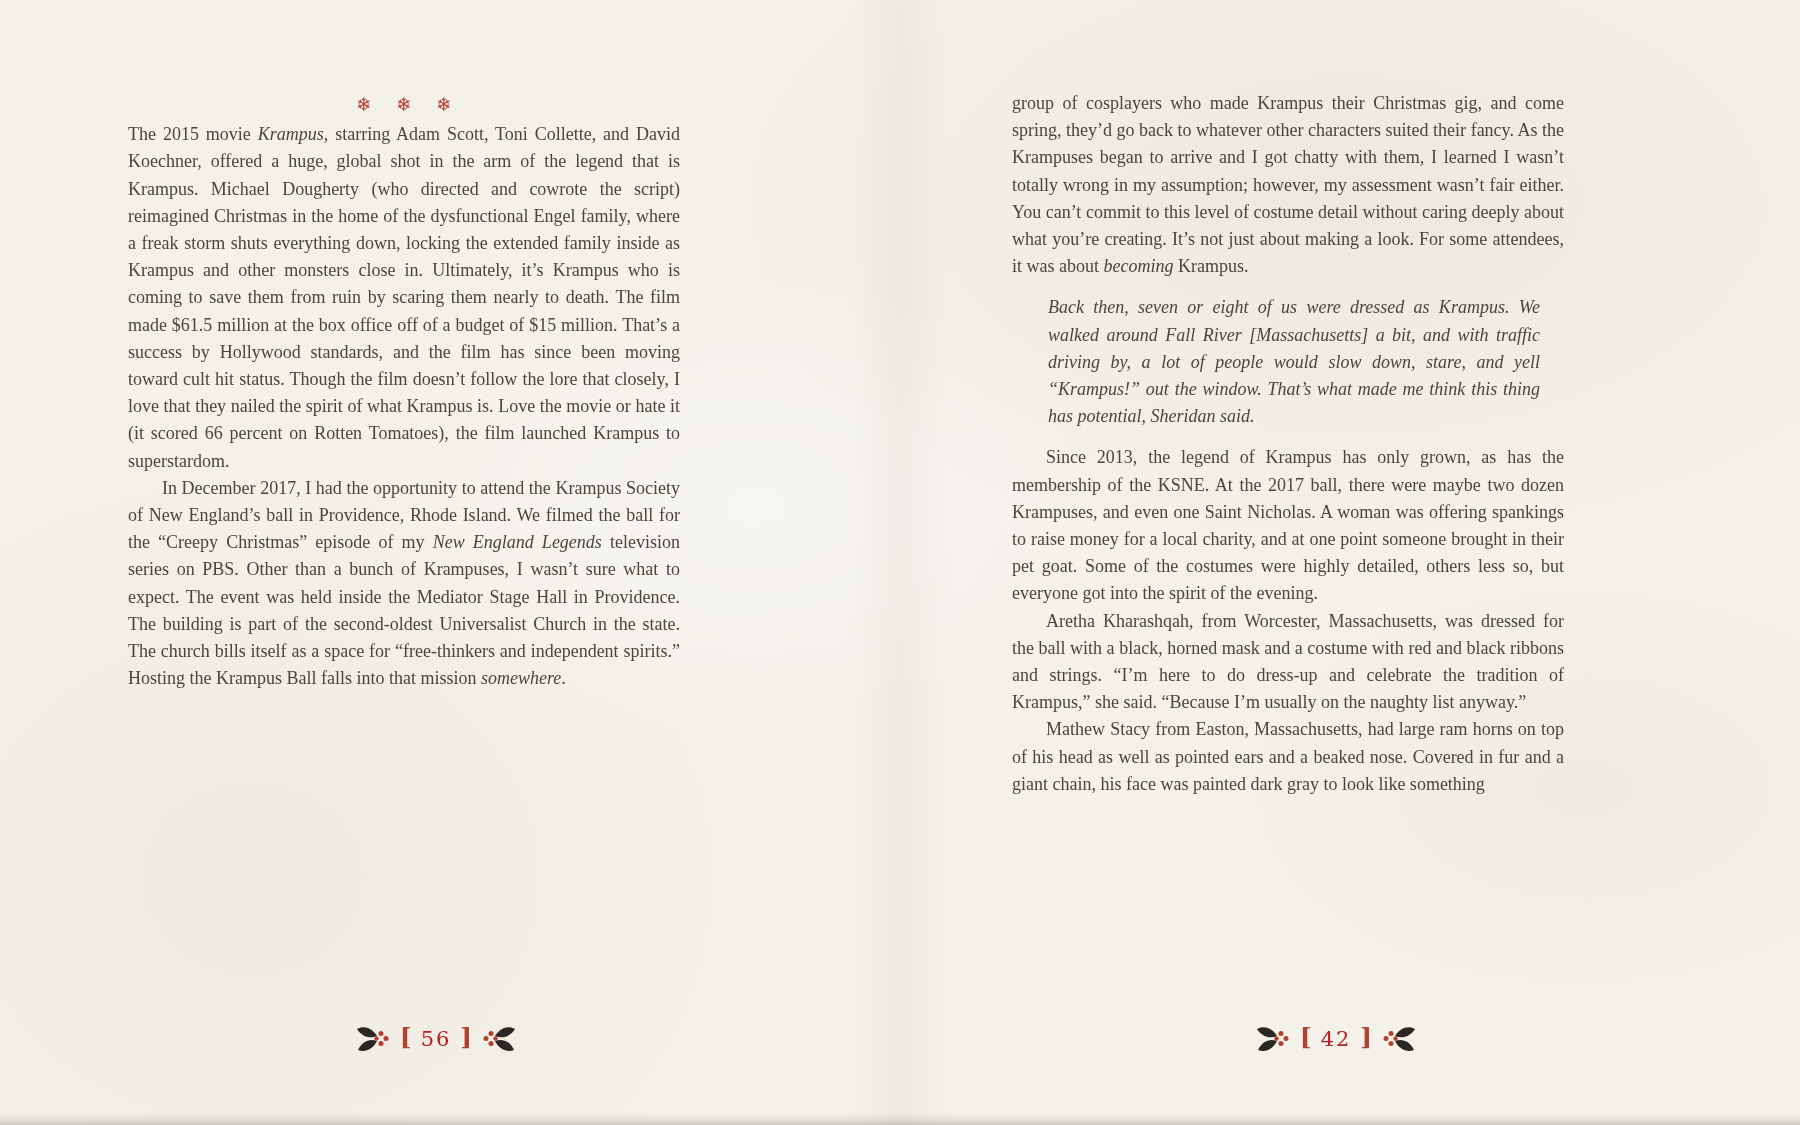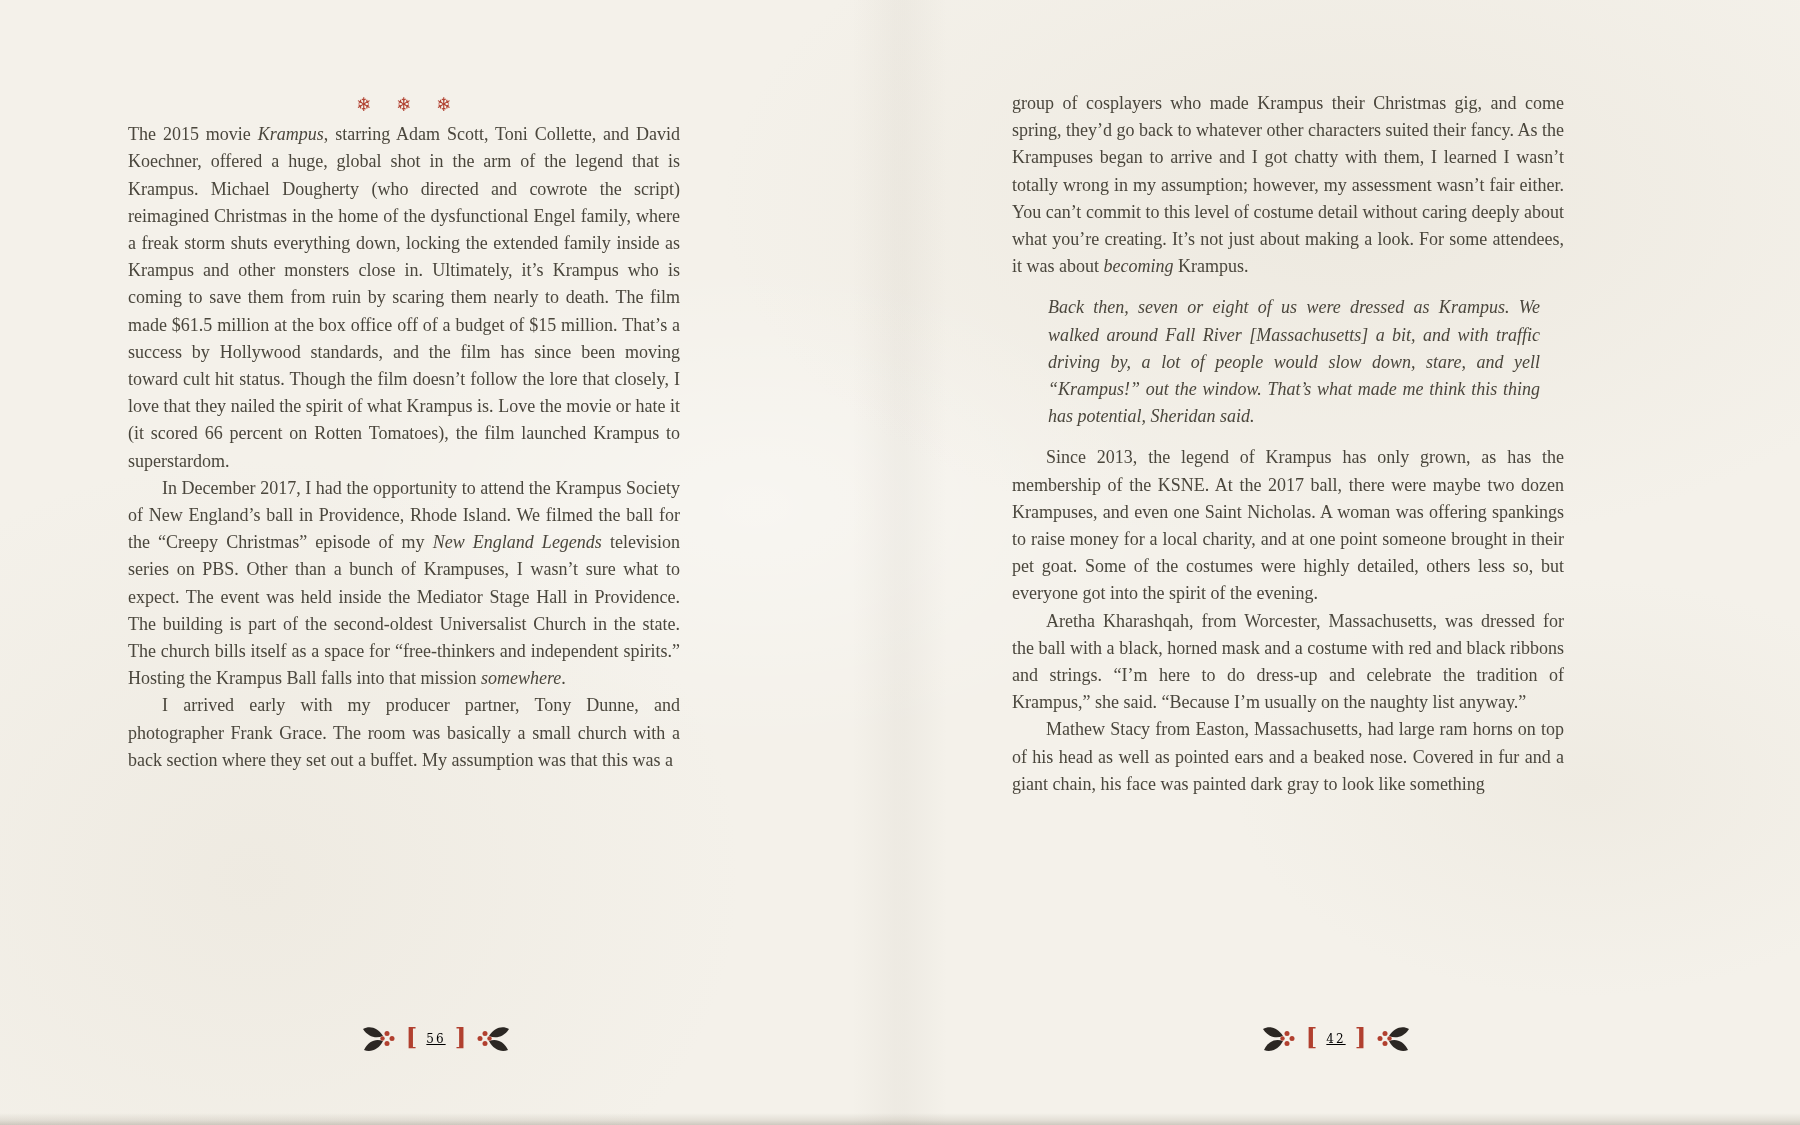--- a/index.html
+++ b/index.html
@@ -51,39 +51,38 @@
     display:flex;align-items:center;justify-content:center;gap:9px;
   }
   #footer-left{left:160px;}
   #footer-right{left:1060px;}
   .bracket{
     color:var(--accent-red);
     font-family:"DejaVu Serif",serif;font-weight:bold;
     font-size:25px;line-height:1;position:relative;top:-2px;
   }
   .page-num{
-    color:#000000;font-family:"DejaVu Serif",serif;
-    font-size:12px;letter-spacing:2px;line-height:1;text-decoration:underline;
+    color:#b91c1c;font-family:"DejaVu Serif",serif;
+    font-size:21px;letter-spacing:2px;line-height:1;
   }
   .holly{display:inline-block;width:36px;height:30px;color:var(--holly-black);}
   .holly svg{display:block;width:36px;height:30px;}
   .holly.mirrored svg{transform:scaleX(-1);}
   .leaf{fill:var(--holly-black);}
   .berry{fill:var(--accent-red);}
 </style>
 </head>
 <body>
 
 <div class="gutter"></div>
 
 <div class="page-text" id="left-text">
     <p class="para ornament"><span>❄ ❄ ❄</span></p>
     <p class="para noindent"><span>The 2015 movie </span><span class="it">Krampus</span><span>, starring Adam Scott, Toni Collette, and David Koechner, offered a huge, global shot in the arm of the legend that is Krampus. Michael Dougherty (who directed and cowrote the script) reimagined Christmas in the home of the dysfunctional Engel family, where a freak storm shuts everything down, locking the extended family inside as Krampus and other monsters close in. Ultimately, it’s Krampus who is coming to save them from ruin by scaring them nearly to death. The film made $61.5 million at the box office off of a budget of $15 million. That’s a success by Hollywood standards, and the film has since been moving toward cult hit status. Though the film doesn’t follow the lore that closely, I love that they nailed the spirit of what Krampus is. Love the movie or hate it (it scored 66 percent on Rotten Tomatoes), the film launched Krampus to superstardom.</span></p>
     <p class="para indent"><span>In December 2017, I had the opportunity to attend the Krampus Society of New England’s ball in Providence, Rhode Island. We filmed the ball for the “Creepy Christmas” episode of my </span><span class="it">New England Legends</span><span> television series on PBS. Other than a bunch of Krampuses, I wasn’t sure what to expect. The event was held inside the Mediator Stage Hall in Providence. The building is part of the second-oldest Universalist Church in the state. The church bills itself as a space for “free-thinkers and independent spirits.” Hosting the Krampus Ball falls into that mission </span><span class="it">somewhere</span><span>.</span></p>
-    <p class="para indent"><span>I arrived early with my producer partner, Tony Dunne, and photographer Frank Grace. The room was basically a small church with a back section where they set out a buffet. My assumption was that this was a</span></p>
   </div>
 <div class="page-text" id="right-text">
     <p class="para noindent"><span>group of cosplayers who made Krampus their Christmas gig, and come spring, they’d go back to whatever other characters suited their fancy. As the Krampuses began to arrive and I got chatty with them, I learned I wasn’t totally wrong in my assumption; however, my assessment wasn’t fair either. You can’t commit to this level of costume detail without caring deeply about what you’re creating. It’s not just about making a look. For some attendees, it was about </span><span class="it">becoming</span><span> Krampus.</span></p>
     <p class="para quote"><span>Back then, seven or eight of us were dressed as Krampus. We walked around Fall River [Massachusetts] a bit, and with traffic driving by, a lot of people would slow down, stare, and yell “Krampus!” out the window. That’s what made me think this thing has potential, Sheridan said.</span></p>
     <p class="para indent"><span>Since 2013, the legend of Krampus has only grown, as has the membership of the KSNE. At the 2017 ball, there were maybe two dozen Krampuses, and even one Saint Nicholas. A woman was offering spankings to raise money for a local charity, and at one point someone brought in their pet goat. Some of the costumes were highly detailed, others less so, but everyone got into the spirit of the evening.</span></p>
     <p class="para indent"><span>Aretha Kharashqah, from Worcester, Massachusetts, was dressed for the ball with a black, horned mask and a costume with red and black ribbons and strings. “I’m here to do dress-up and celebrate the tradition of Krampus,” she said. “Because I’m usually on the naughty list anyway.”</span></p>
     <p class="para indent"><span>Mathew Stacy from Easton, Massachusetts, had large ram horns on top of his head as well as pointed ears and a beaked nose. Covered in fur and a giant chain, his face was painted dark gray to look like something</span></p>
   </div>
 
 <div class="footer" id="footer-left">

